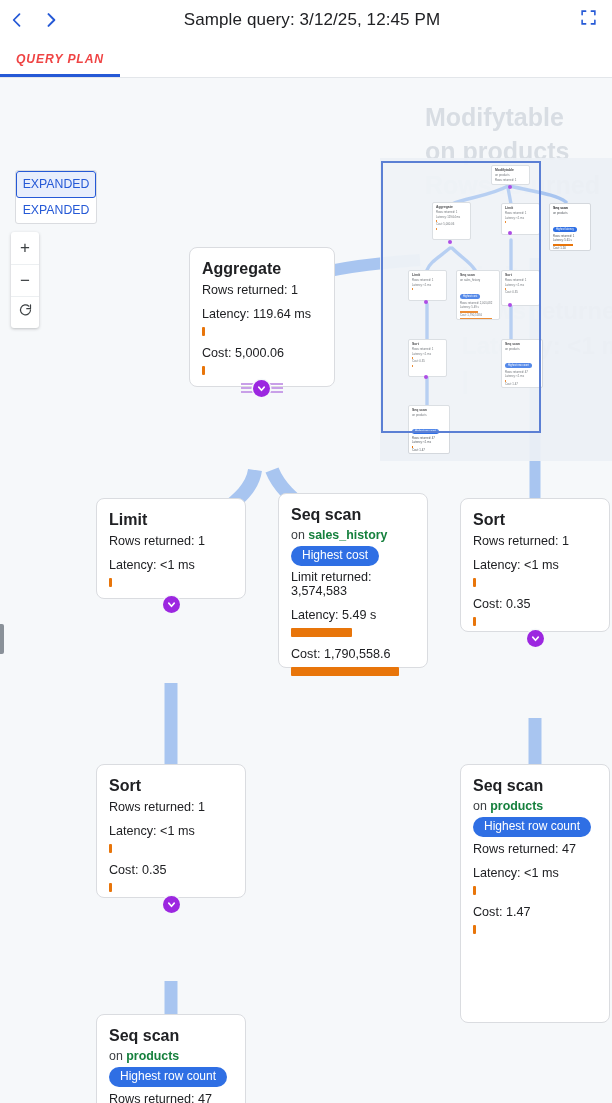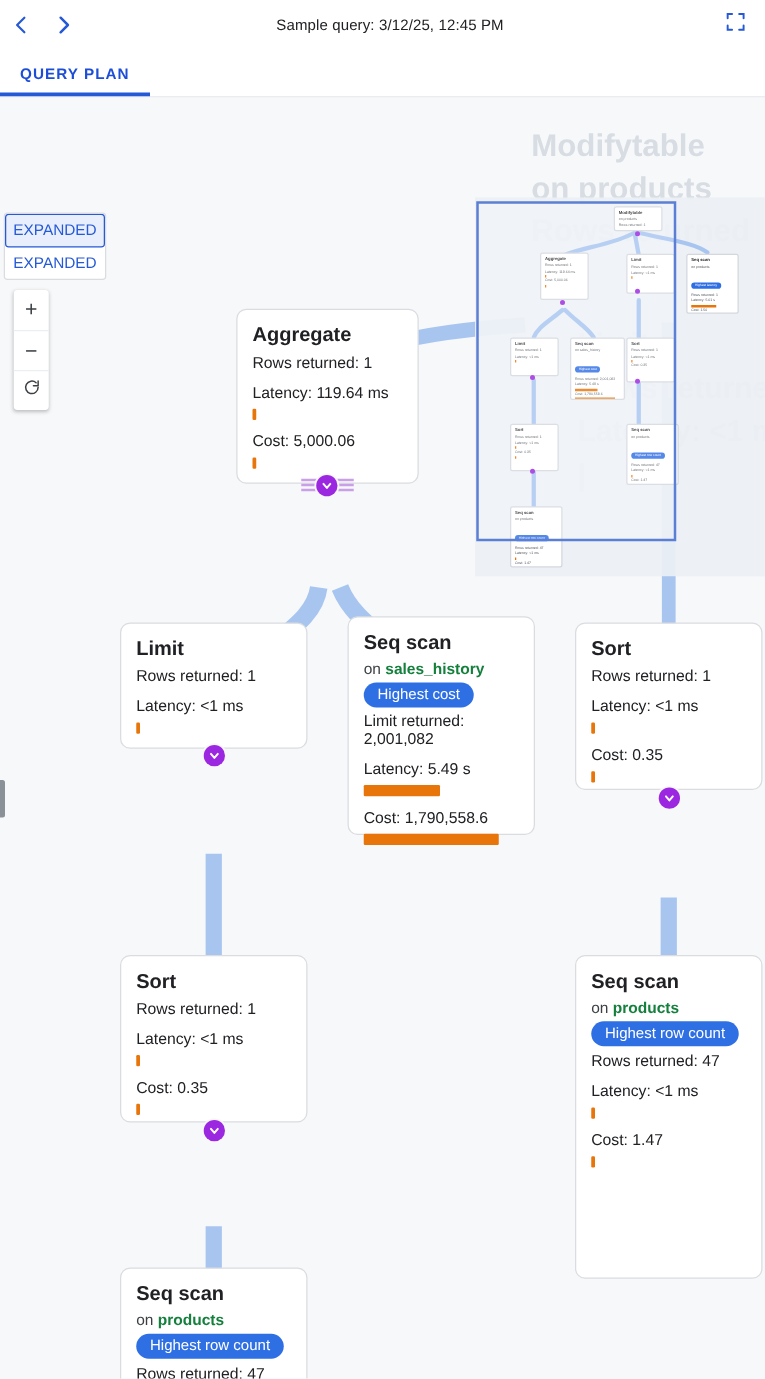--- a/index.html
+++ b/index.html
@@ -16,40 +16,40 @@
     position: absolute; top: 0; left: 0; width: 612px; height: 40px;
     background: #ffffff; display: flex; align-items: center;
     border-bottom: 1px solid #ffffff;
   }
   .nav-btn {
     width: 34px; height: 34px; display: flex; align-items: center; justify-content: center;
     cursor: pointer; background: none; border: none;
   }
   .nav-btn svg { display: block; }
   .header-title {
-    flex: 1; text-align: center; font-size: 12px; color: #202124;
+    flex: 1; text-align: center; font-size: 17px; color: #202124;
     letter-spacing: .1px; padding-right: 14px; white-space: nowrap;
   }
   .expand-btn {
     width: 36px; height: 36px; display: flex; align-items: center; justify-content: center;
     cursor: pointer; margin-right: 6px;
   }
 
   
   .tabs {
     position: absolute; top: 40px; left: 0; width: 612px; height: 38px;
     background: #ffffff; display: flex; align-items: stretch;
     border-bottom: 1px solid #e3e6ea;
   }
   .tab {
     display: flex; align-items: center; justify-content: center;
     font-size: 12.2px; font-weight: bold; letter-spacing: .85px;
     color: #5f6368; padding: 0 16px; cursor: pointer; position: relative;
   }
-  .tab.active { color: #1d4ed8; }
+  .tab.active { color: #ef4444; font-style: italic; }
   .tab.active::after {
     content: ""; position: absolute; left: 0; right: 0; bottom: 0;
     height: 3px; background: #2559d6;
   }
 
   
   .canvas {
     position: absolute; top: 78px; left: 0; width: 612px; height: 1025px;
     background: #f6f8fa; overflow: hidden;
   }
@@ -85,21 +85,21 @@
     cursor: pointer; box-shadow: 0 0 0 1.5px #f6f8fa;
   }
   .toggle svg { display: block; }
   .toggle-lines { position: absolute; height: 11px; pointer-events: none; }
   .toggle-lines i {
     display: block; height: 1.5px; background: #c9a0e8; margin-bottom: 2.5px;
   }
 
   
   .seg {
-    position: absolute; left: 3px; top: 92px; width: 82px;
+    position: absolute; left: 15px; top: 92px; width: 82px;
     background: #ffffff; border: 1px solid #dadce0; border-radius: 3px; overflow: hidden;
   }
   .seg-item {
     font-size: 12.3px; color: #2559d6; text-align: center; padding: 5px 0 6px 0;
     cursor: pointer; font-family: "Liberation Sans", sans-serif;
   }
   .seg-item.sel { background: #e8eefc; border: 1.5px solid #2559d6; border-radius: 3px; }
 
   .zoomctl {
     position: absolute; left: 11px; top: 154px; width: 28px;
@@ -247,21 +247,21 @@
       </span>
     </div>
 
     <div class="node" style="left:278px; top:415px; width:150px; height:175px;">
       <div class="node-title">Seq scan</div>
       <div class="node-sub">
         <span>on </span><b>sales_history</b>
       </div>
       <div class="badge">Highest cost</div>
       <div class="node-sub" style="font-size:12.6px;color:#202124;margin-top:4px;">Limit returned:</div>
-      <div class="node-sub" style="font-size:12.6px;color:#202124;margin-top:0;">2,001,082</div>
+      <div class="node-sub" style="font-size:12.6px;color:#202124;margin-top:0;">3,574,583</div>
       <div class="metric">Latency: 5.49 s</div>
       <div class="bar" style="width:49%;"></div>
       <div class="metric">Cost: 1,790,558.6</div>
       <div class="bar" style="width:87%;"></div>
     </div>
 
     <div class="node" style="left:460px; top:420px; width:150px; height:134px;">
       <div class="node-title">Sort</div>
       <div class="node-sub" style="font-size:12.6px;color:#202124;margin-top:3px;">Rows returned: 1</div>
       <div class="metric">Latency: &lt;1 ms</div>

